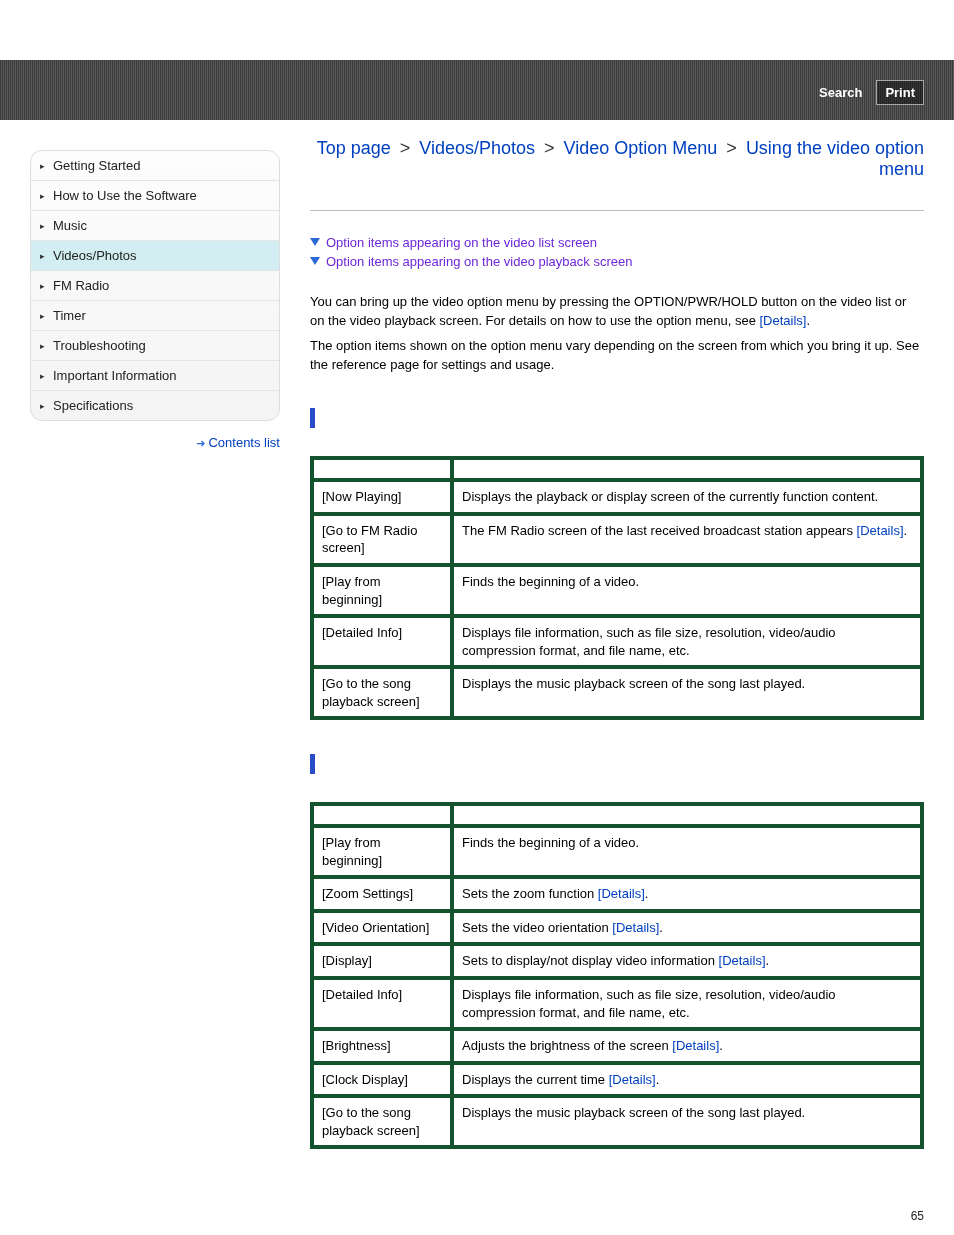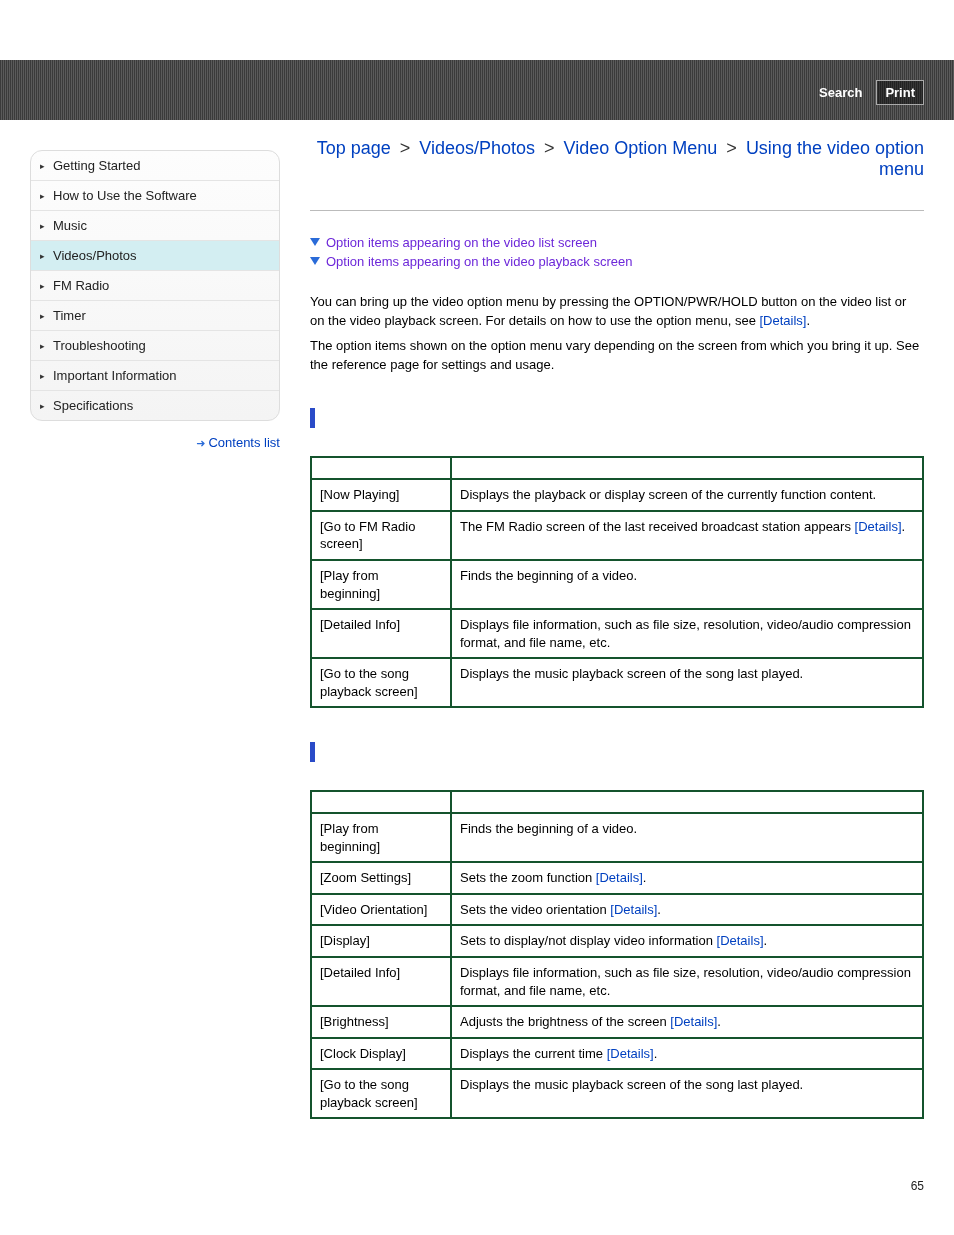--- a/index.html
+++ b/index.html
@@ -23,21 +23,21 @@
   .breadcrumb .sep { color: #333; margin: 0 4px; }
   .breadcrumb .current { color: #0040c0; }
   hr.divider { border: none; border-top: 1px solid #bbb; margin: 20px 0 24px; }
   .anchor-list { margin-bottom: 24px; }
   .anchor-list div { color: #6d28d9; margin: 4px 0; cursor: pointer; }
   .anchor-list div::before { content: ""; display: inline-block; width: 0; height: 0; border-left: 5px solid transparent; border-right: 5px solid transparent; border-top: 8px solid #2a6bd8; margin-right: 6px; vertical-align: 1px; }
   .body-text { line-height: 1.45; margin-bottom: 6px; }
   .body-text a, a.inline-link { color: #0040c0; text-decoration: none; cursor: pointer; }
   .section-marker { width: 5px; height: 20px; background: #2a4bc8; margin: 34px 0 28px; }
   table.opt { width: 100%; border-collapse: collapse; border: 1px solid #888; margin-bottom: 10px; }
-  table.opt th, table.opt td { border: 2px solid #14532d; padding: 6px 8px; vertical-align: top; font-size: 13px; text-align: left; line-height: 1.35; }
+  table.opt th, table.opt td { border: 4px solid #14532d; padding: 6px 8px; vertical-align: top; font-size: 13px; text-align: left; line-height: 1.35; }
   table.opt thead th { height: 22px; }
   .page-num { text-align: right; font-size: 12px; margin-top: 60px; color: #222; }
 </style>
 </head>
 <body>
 
 <div class="header-band">
   <div class="header-controls">
     <span class="search-btn">Search</span>
     <span class="print-btn">Print</span>

